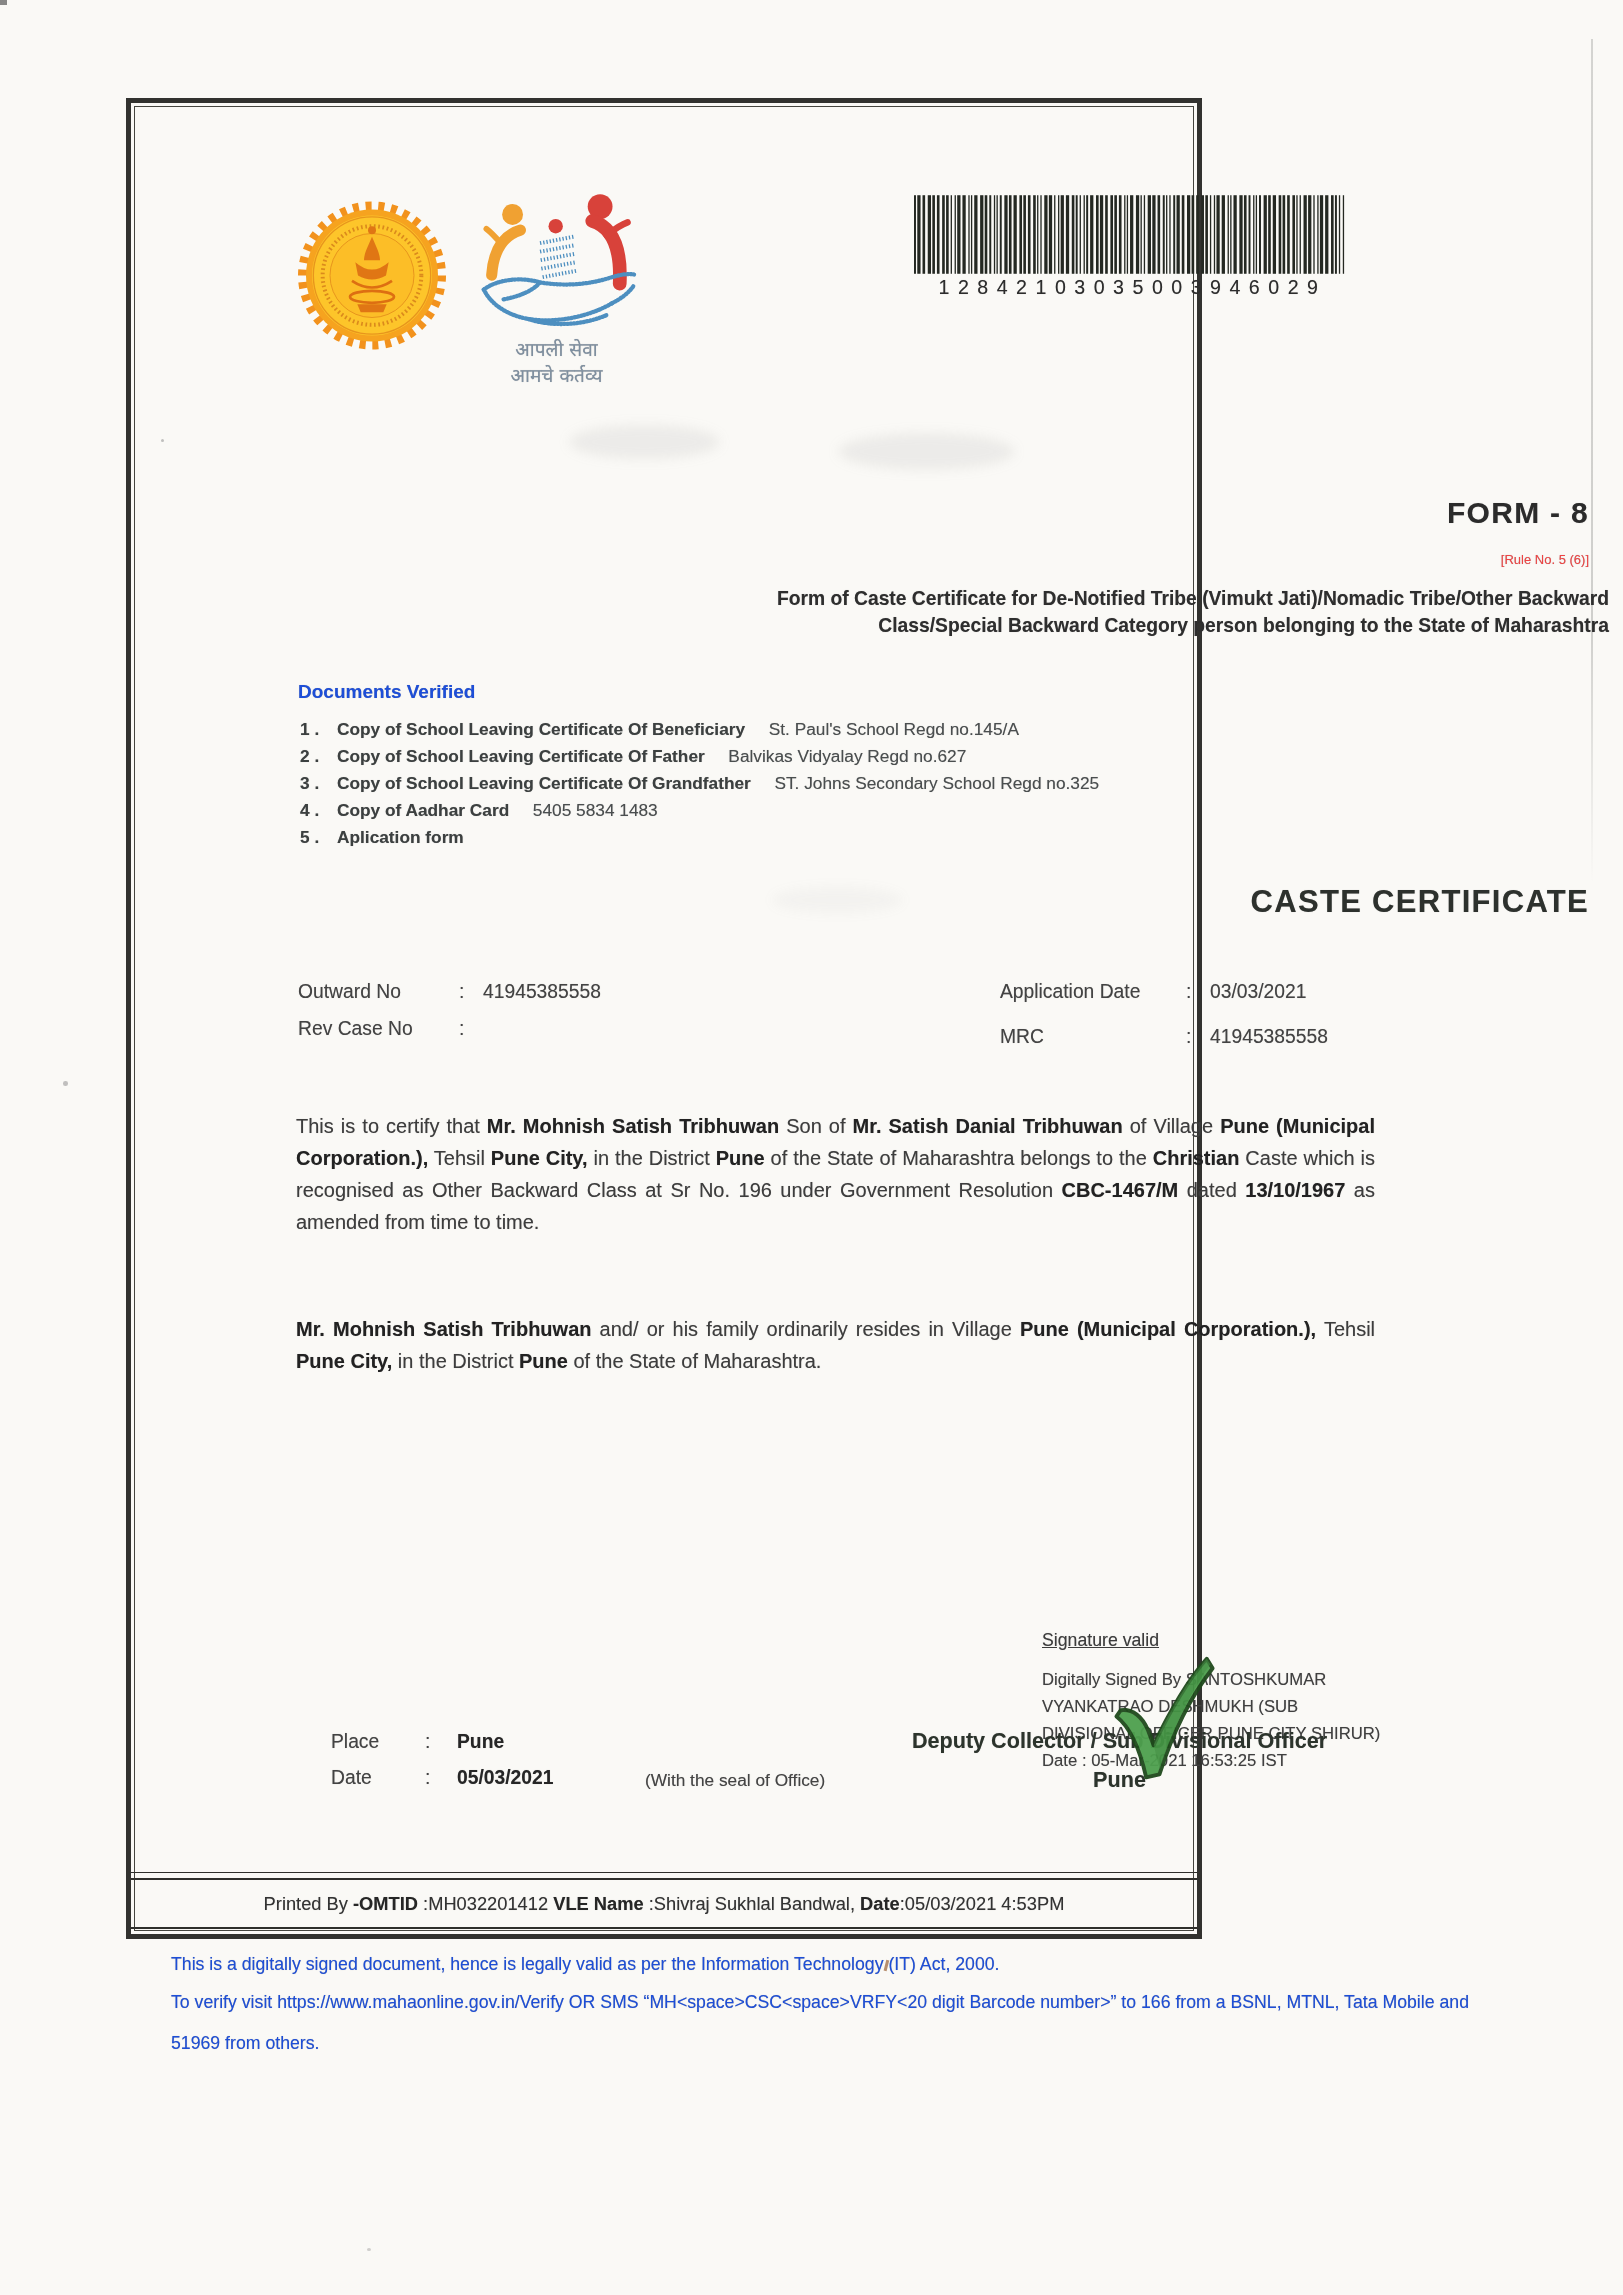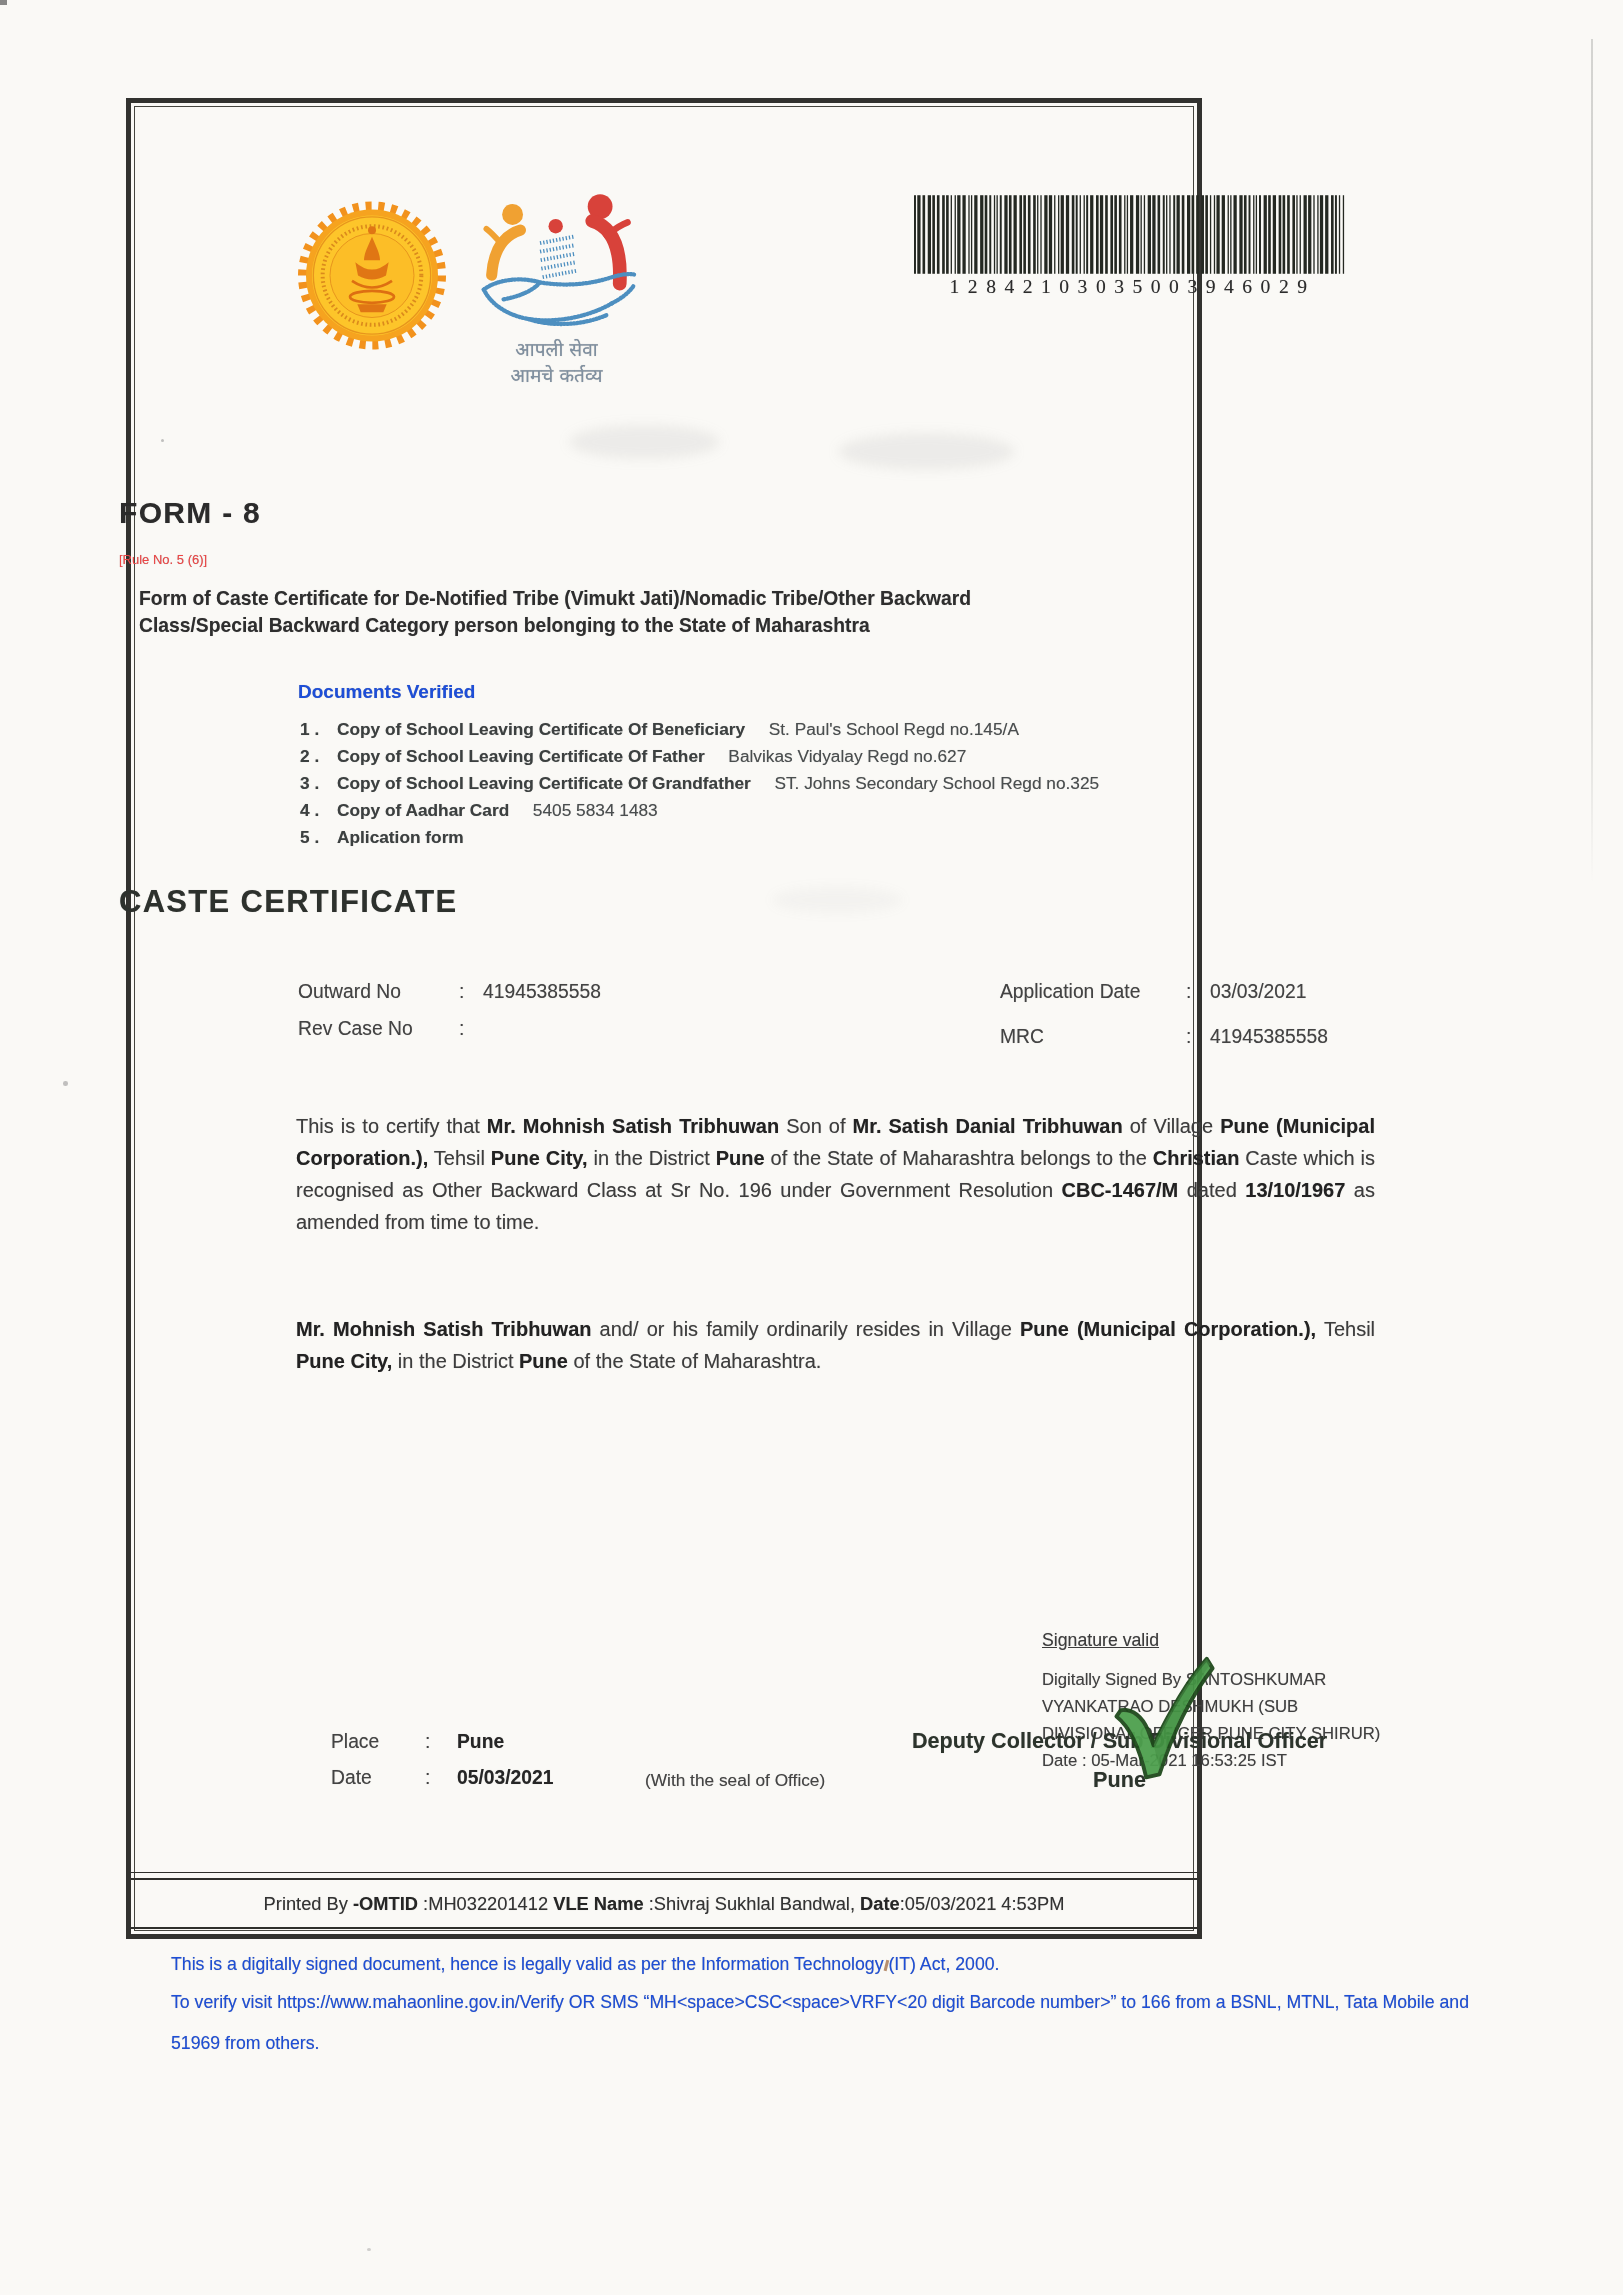--- a/index.html
+++ b/index.html
@@ -30,25 +30,24 @@
     margin-top:1.3px;font-family:"DejaVu Sans",sans-serif;
     font-size:19px;line-height:25.5px;color:#7e8fa0;
   }
 
   
   .barcode{position:absolute;left:914px;top:195px;width:437px;text-align:center;}
   .barcode-bars svg{display:block;}
   .barcode-number{
     margin-top:2px;font-size:19.6px;letter-spacing:8.5px;color:#2c2c2c;
     white-space:nowrap;
-    font-family:Liberation Serif, serif;
-  }
-
-  
-  .center-band{position:absolute;left:119px;width:1463px;text-align:left;}
+  }
+
+  
+  .center-band{position:absolute;left:126px;width:1463px;text-align:right;}
   .form-title{top:496px;font-size:30px;font-weight:700;letter-spacing:1.3px;color:#2b2b2b;}
   .rule-no{top:552px;font-size:13px;color:#ef4444;}
   .form-desc{top:585px;font-size:19.3px;font-weight:700;line-height:27px;color:#2e2e2e;margin-left:20px;}
 
   
   .docs-heading{left:298px;top:681px;font-size:19px;font-weight:700;color:#1d4ed8;}
   .docs-list{left:300px;top:716px;font-size:17.3px;color:#45494a;}
   .doc-row{height:27px;display:flex;align-items:center;white-space:nowrap;}
   .doc-num{width:37px;font-weight:700;color:#3c4040;}
   .doc-label{font-weight:700;color:#3c4040;}

